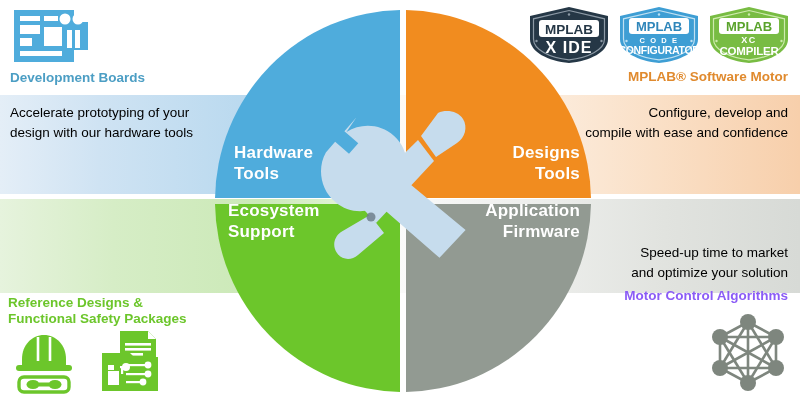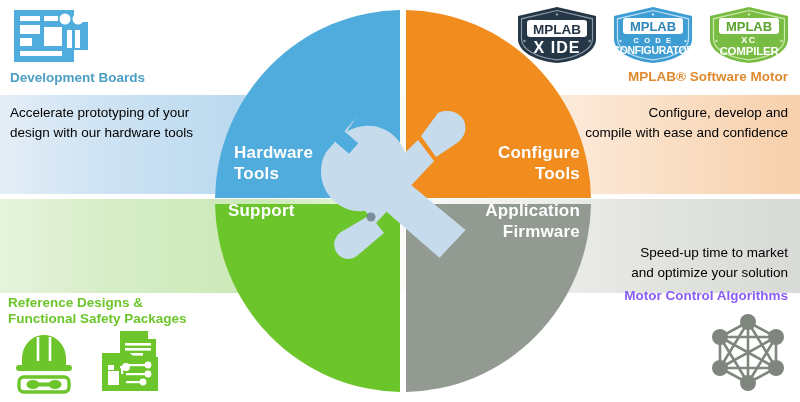--- a/index.html
+++ b/index.html
@@ -105,21 +105,21 @@
     line-height: 20px;
     color: #000000;
   }
 
   
   .tl-icon   { position: absolute; left: 12px;  top: 8px;  width: 78px; height: 56px; }
   .tl-title  { position: absolute; left: 10px;  top: 70px; color: #4c9ec4; }
   .tl-body   { position: absolute; left: 10px;  top: 103px; width: 260px; }
 
   
-  .tr-badges { position: absolute; right: 8px;  top: 6px;  display: flex; gap: 10px; align-items: center; }
+  .tr-badges { position: absolute; right: 8px;  top: 6px;  display: flex; gap: 4px; align-items: center; }
   .tr-title  { position: absolute; right: 12px; top: 69px; color: #e08a2e; text-align: right; }
   .tr-body   { position: absolute; right: 12px; top: 103px; width: 290px; text-align: right; }
 
   
   .bl-body   { position: absolute; left: 10px;  top: 243px; width: 265px; }
   .bl-title  { position: absolute; left: 8px;   top: 295px; color: #6cc62b; }
   .bl-icons  { position: absolute; left: 10px;  top: 327px; display: flex; gap: 18px; align-items: flex-end; }
 
   
   .br-body   { position: absolute; right: 12px; top: 243px; width: 290px; text-align: right; }
@@ -157,24 +157,25 @@
     <div class="quad q-app">
         <div class="quad-inner"></div>
       </div>
   </div>
 
   <div class="quad-label lbl-hw">
     <div>Hardware</div>
     <div>Tools</div>
   </div>
   <div class="quad-label lbl-sw">
-    <div>Configure</div>
+    <div>Designs</div>
     <div>Tools</div>
   </div>
   <div class="quad-label lbl-eco">
+    <div>Ecosystem</div>
     <div>Support</div>
   </div>
   <div class="quad-label lbl-app">
     <div>Application</div>
     <div>Firmware</div>
   </div>
 
   <svg class="tools-icon" viewBox="0 0 170 160">
     <g fill="#c6dced">
 

